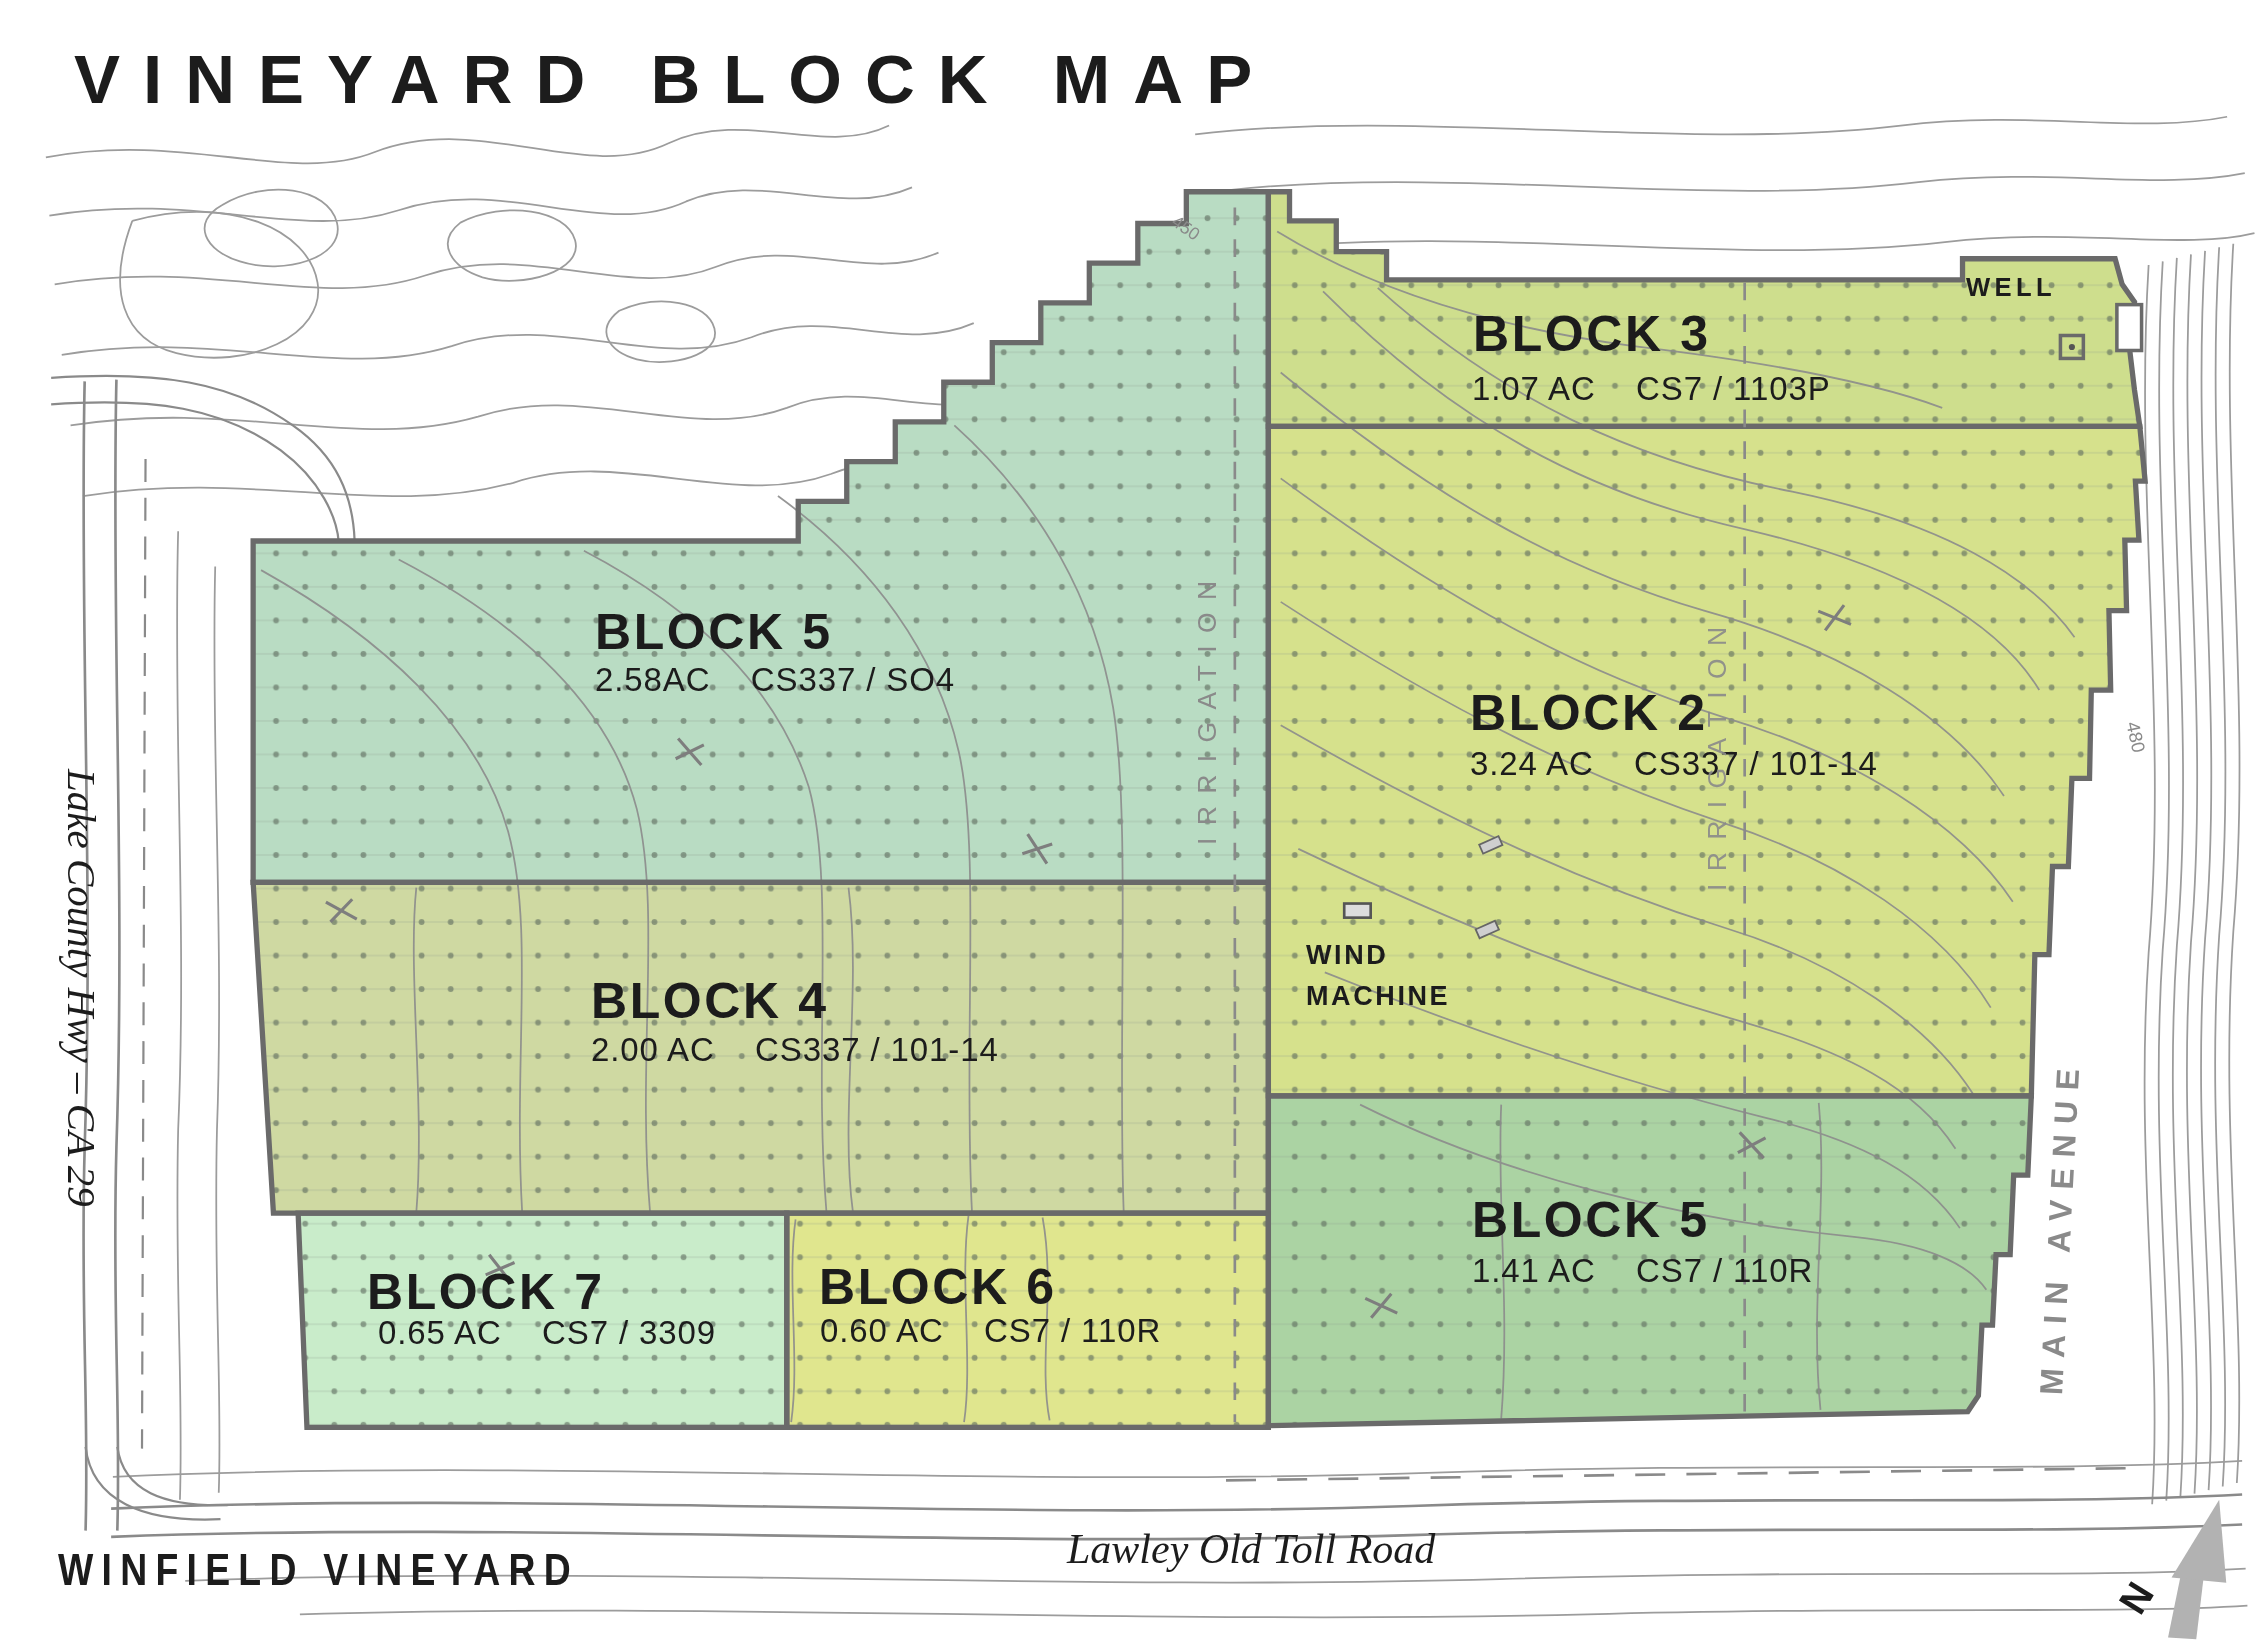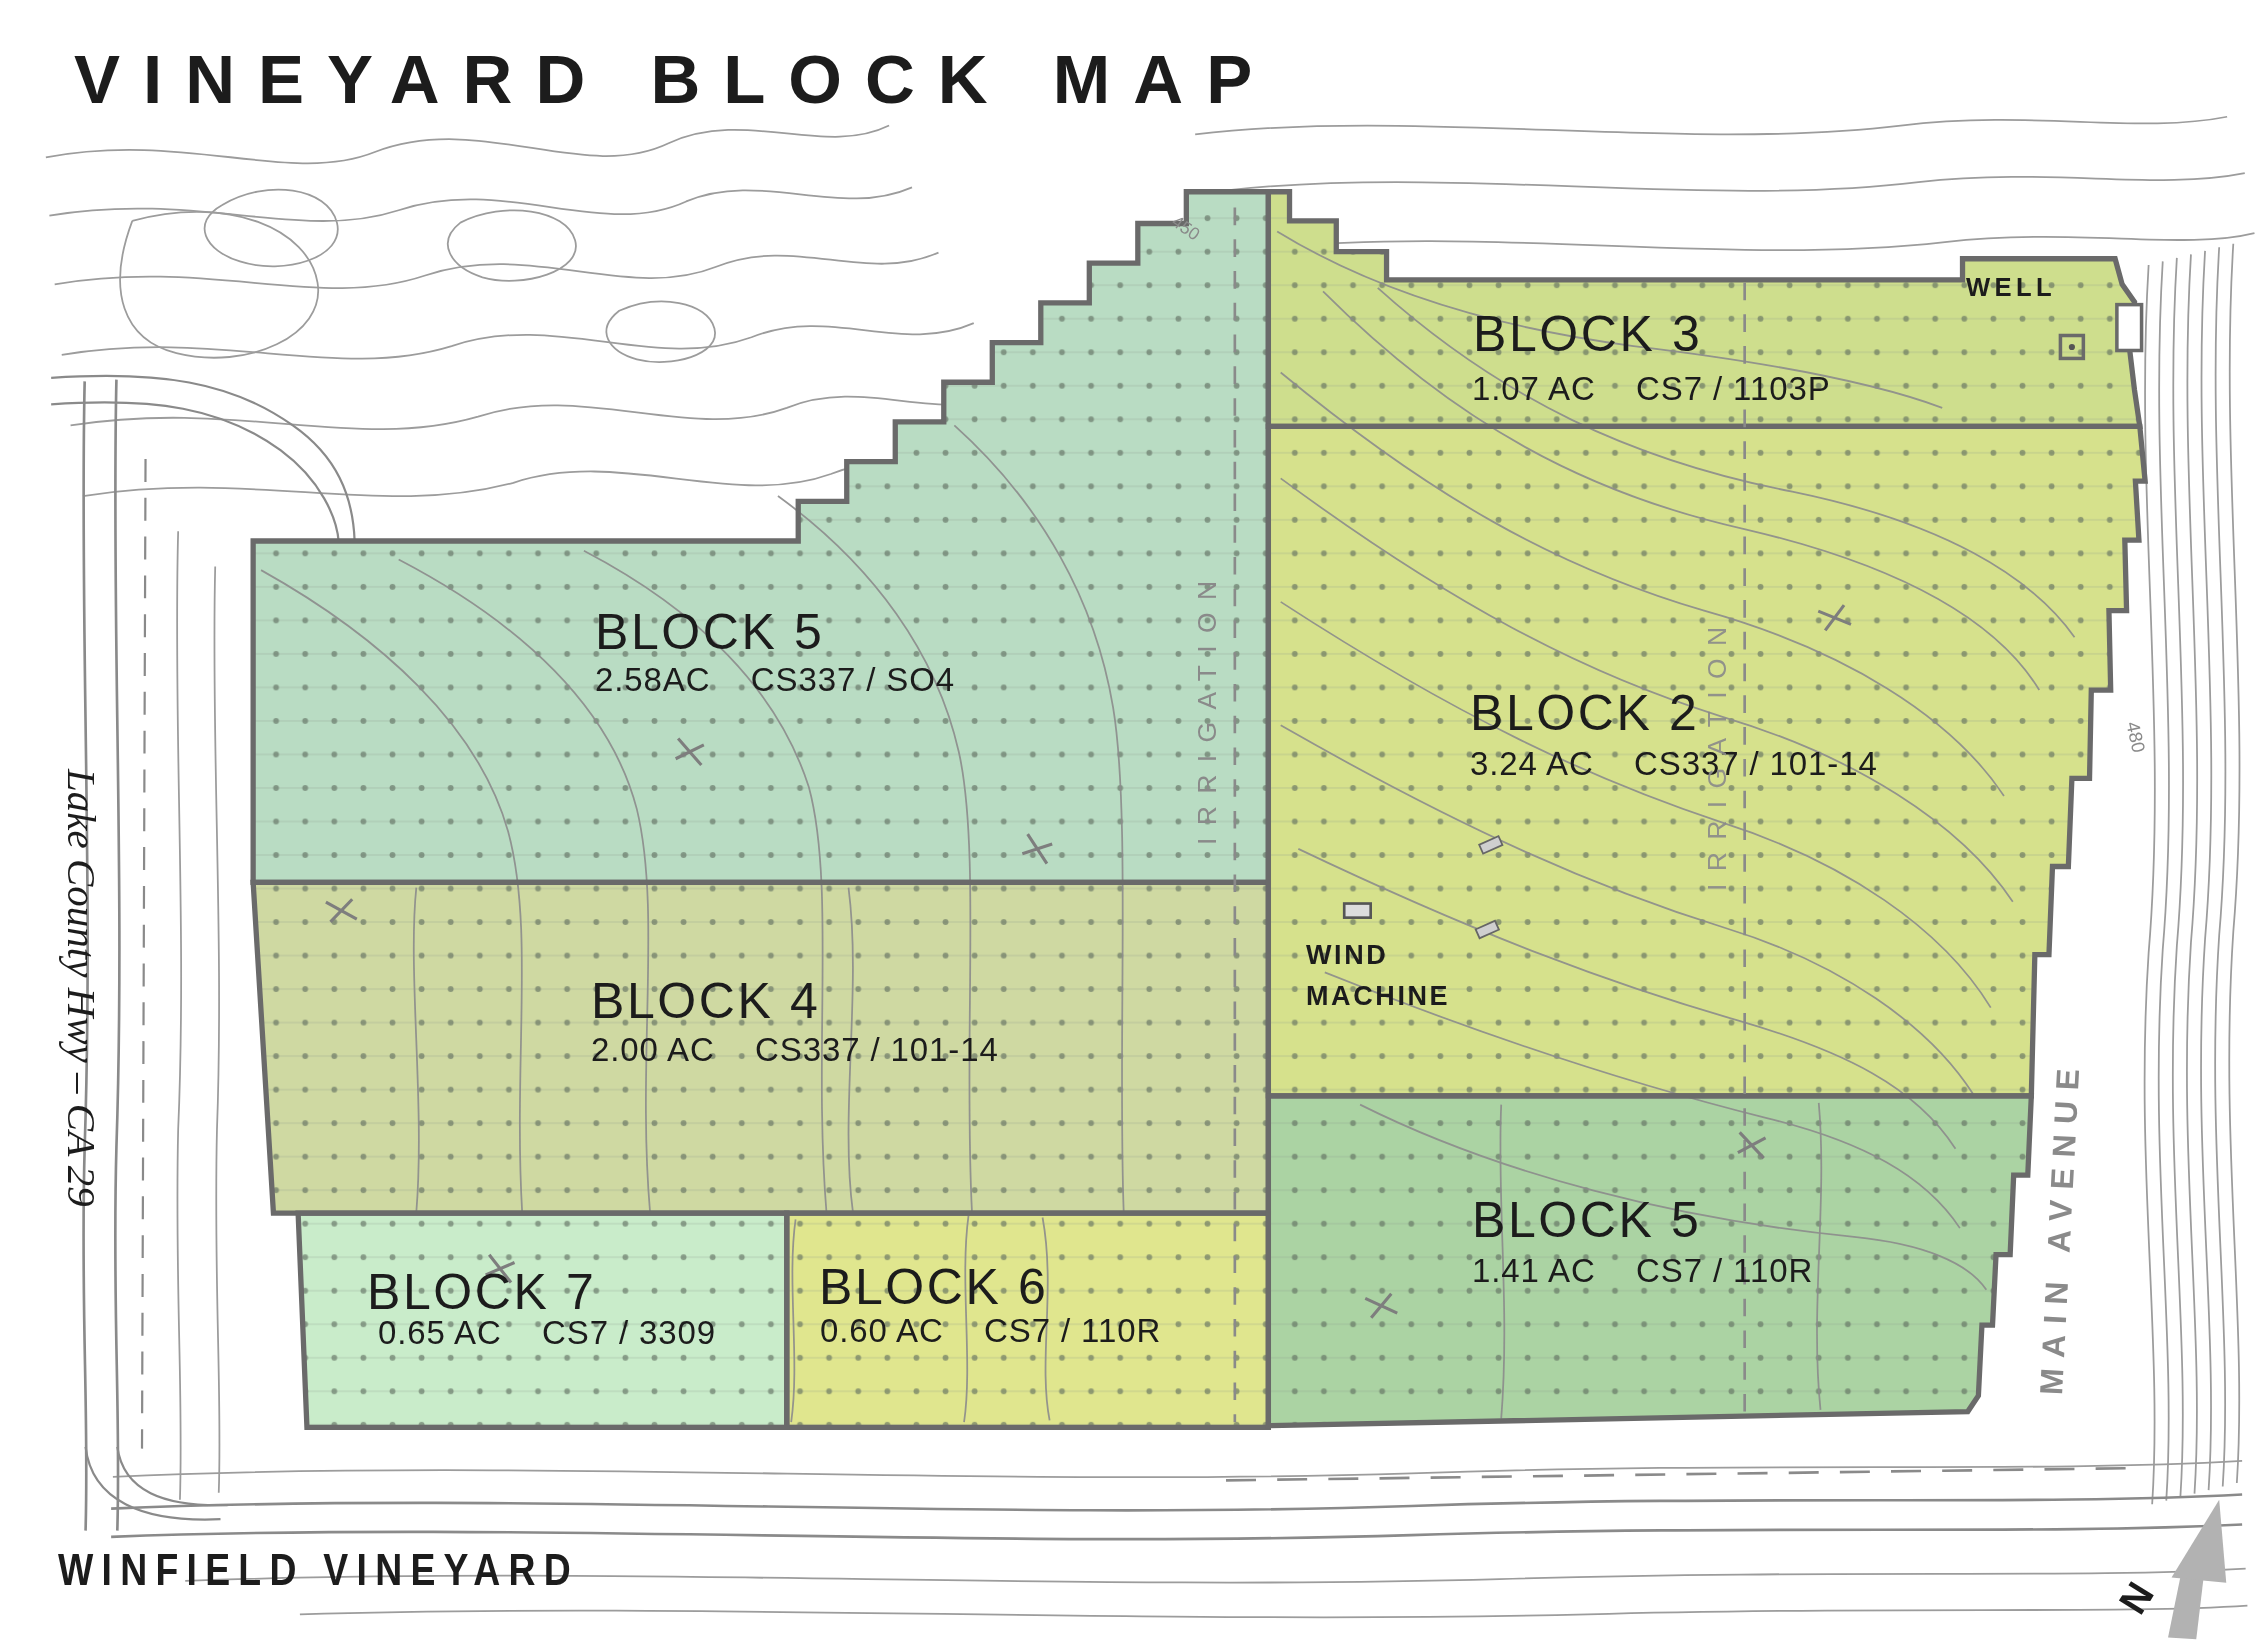--- a/index.html
+++ b/index.html
@@ -1,21 +1,21 @@
 <!DOCTYPE html>
 <html style="font-size:14px"><head>
 <meta charset="utf-8">
 <style>
   html,body{margin:0;padding:0;background:#fff;}
   #stage{position:relative;width:2258px;height:1643px;background:#ffffff;overflow:hidden;
          font-family:"Liberation Sans",sans-serif;border-radius:12px;}
   #mapsvg{position:absolute;left:0;top:0;}
   .lbl{position:absolute;color:#1c1c1c;white-space:pre;line-height:1.1;}
   .page-title{font-size:69px;font-weight:700;letter-spacing:23px;}
-  .blk-title{font-size:50px;font-weight:400;letter-spacing:2.6px;}
+  .blk-title{font-size:50px;font-weight:700;letter-spacing:2.6px;}
   .blk-sub{font-size:33px;font-weight:400;letter-spacing:0.9px;}
   .small-caps{font-weight:700;}
   .gray{color:#8a8a8a;}
   .serif-i{font-family:"Liberation Serif",serif;font-style:italic;}
   .vert{transform-origin:0 0;}
   .footer-name{font-size:44px;font-weight:700;letter-spacing:9.7px;transform:scaleX(.85);transform-origin:0 0;}
 </style>
 </head>
 <body>
 
@@ -195,17 +195,18 @@
 <div class="lbl gray vert" style="left:1703px;top:891px;font-size:26.5px;letter-spacing:12.4px;transform:rotate(-90deg);opacity:.9;">IRRIGATION</div>
 
 <div class="lbl gray vert" style="left:2034px;top:1394px;font-size:32px;font-weight:700;letter-spacing:10.6px;transform:rotate(-87deg);">MAIN AVENUE</div>
 
 <div class="lbl gray vert" style="left:2142px;top:720px;font-size:18.5px;transform:rotate(78deg);">480</div>
 
 <div class="lbl gray vert" style="left:1179px;top:212px;font-size:17.6px;transform:rotate(35deg);">450</div>
 
 <div class="lbl footer-name" style="left:58px;top:1546px;">WINFIELD VINEYARD</div>
 
+<div class="lbl serif-i" style="left:1067px;top:1526px;font-size:42px;">Lawley Old Toll Road</div>
 
 <div class="lbl" style="left:2123px;top:1577px;font-size:39px;font-weight:700;transform:rotate(-58deg);">N</div>
 
 </div>
 
 
 </body></html>

